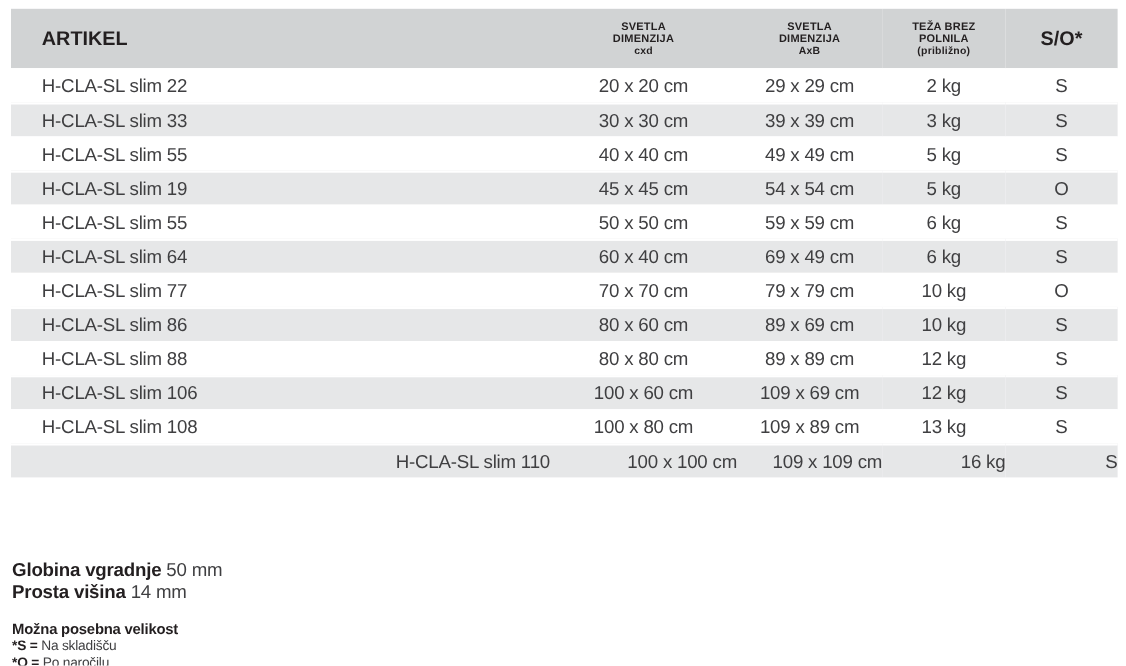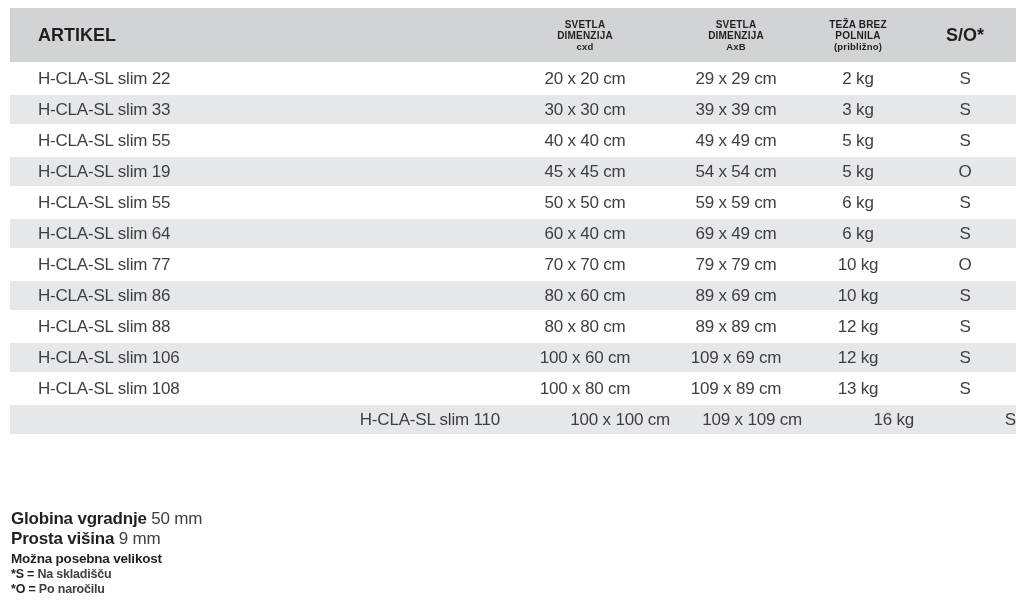--- a/index.html
+++ b/index.html
@@ -69,23 +69,23 @@
   tbody tr:last-child td { background: var(--stripe-bg); text-align: right; }
 
   .footer {
     position: absolute;
     left: 11px; top: 509px;
     color: var(--header-text);
     letter-spacing: -0.2px;
   }
   .f-main { font-size: 17px; line-height: 20px; font-weight: 700; }
   .f-main .f-value { font-weight: 400; color: var(--data-text); }
-  .f-sub  { font-size: 13.5px; line-height: 16px; font-weight: 700; margin-top: 2px; }
+  .f-sub  { font-size: 13.5px; line-height: 16px; font-weight: 700; margin-top: 15px; }
   .f-note { font-size: 12.5px; line-height: 15px; font-weight: 700; }
-  .f-note .f-value { font-weight: 700; color: var(--data-text); }
+  .f-note .f-value { font-weight: 400; color: var(--data-text); }
 </style>
 </head>
 <body>
 
 <div class="page">
 
   <table class="spec">
     <colgroup>
       <col class="c-artikel">
       <col class="c-svetla">
@@ -214,21 +214,21 @@
   </tbody>
   </table>
 
   <div class="footer">
     <div class="f-main">
       <span>Globina vgradnje</span>
       <span class="f-value">50 mm</span>
     </div>
     <div class="f-main">
       <span>Prosta višina</span>
-      <span class="f-value">9 mm</span>
+      <span class="f-value">14 mm</span>
     </div>
     <div class="f-sub">Možna posebna velikost</div>
     <div class="f-note">
       <span>*S =</span>
       <span class="f-value">Na skladišču</span>
     </div>
     <div class="f-note">
       <span>*O =</span>
       <span class="f-value">Po naročilu</span>
     </div>

